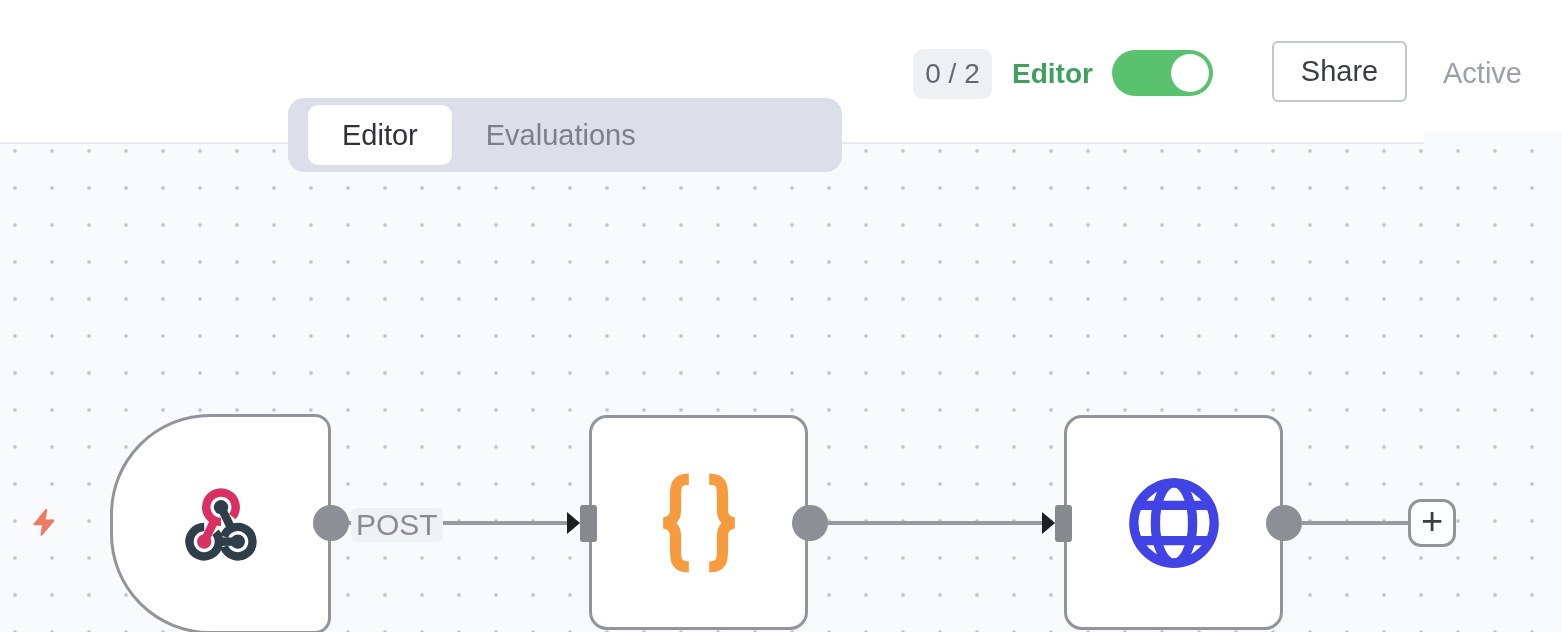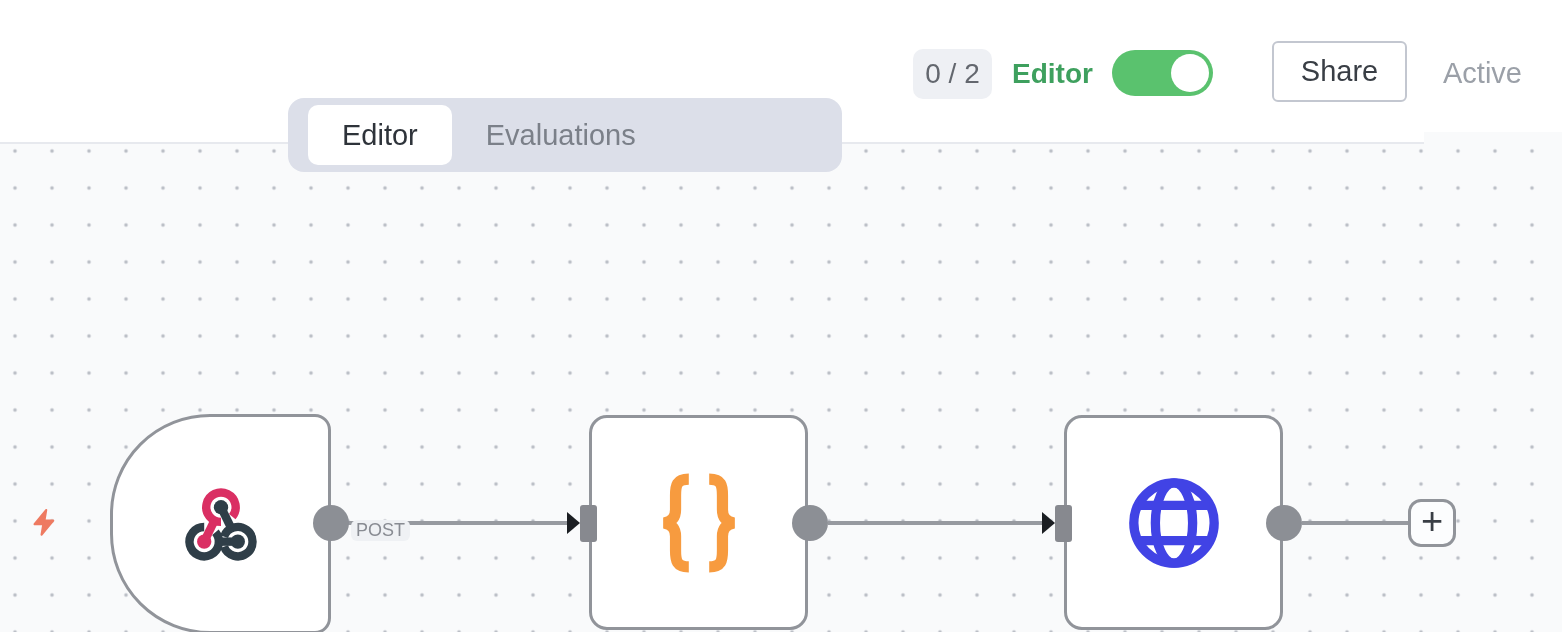--- a/index.html
+++ b/index.html
@@ -95,22 +95,22 @@
     position:absolute;top:380px;width:0;height:0;z-index:3;
     border-top:11px solid transparent;border-bottom:11px solid transparent;
     border-left:13px solid var(--c-arrow);
   }
   .conn{
     position:absolute;top:389px;height:4px;background:var(--c-line);
     cursor:pointer;z-index:2;
   }
   .conn-label{
     position:absolute;left:351px;top:376px;padding:0 5px;
-    font-size:18px;color:var(--c-post_text);
-    background:var(--c-label_pill);border-radius:6px;z-index:4;cursor:default;margin-top:12px;
+    font-size:30px;color:var(--c-post_text);
+    background:var(--c-label_pill);border-radius:6px;z-index:4;cursor:default;
   }
   .add-node-button{
     position:absolute;left:1408px;top:367px;width:48px;height:48px;
     background:var(--c-plus_bg);border:3px solid var(--c-node_border);
     border-radius:13px;display:flex;align-items:center;justify-content:center;
     cursor:pointer;z-index:3;
   }
   .add-node-button span{
     font-size:38px;font-weight:300;color:var(--c-dark_text);
     line-height:38px;margin-top:-4px;

